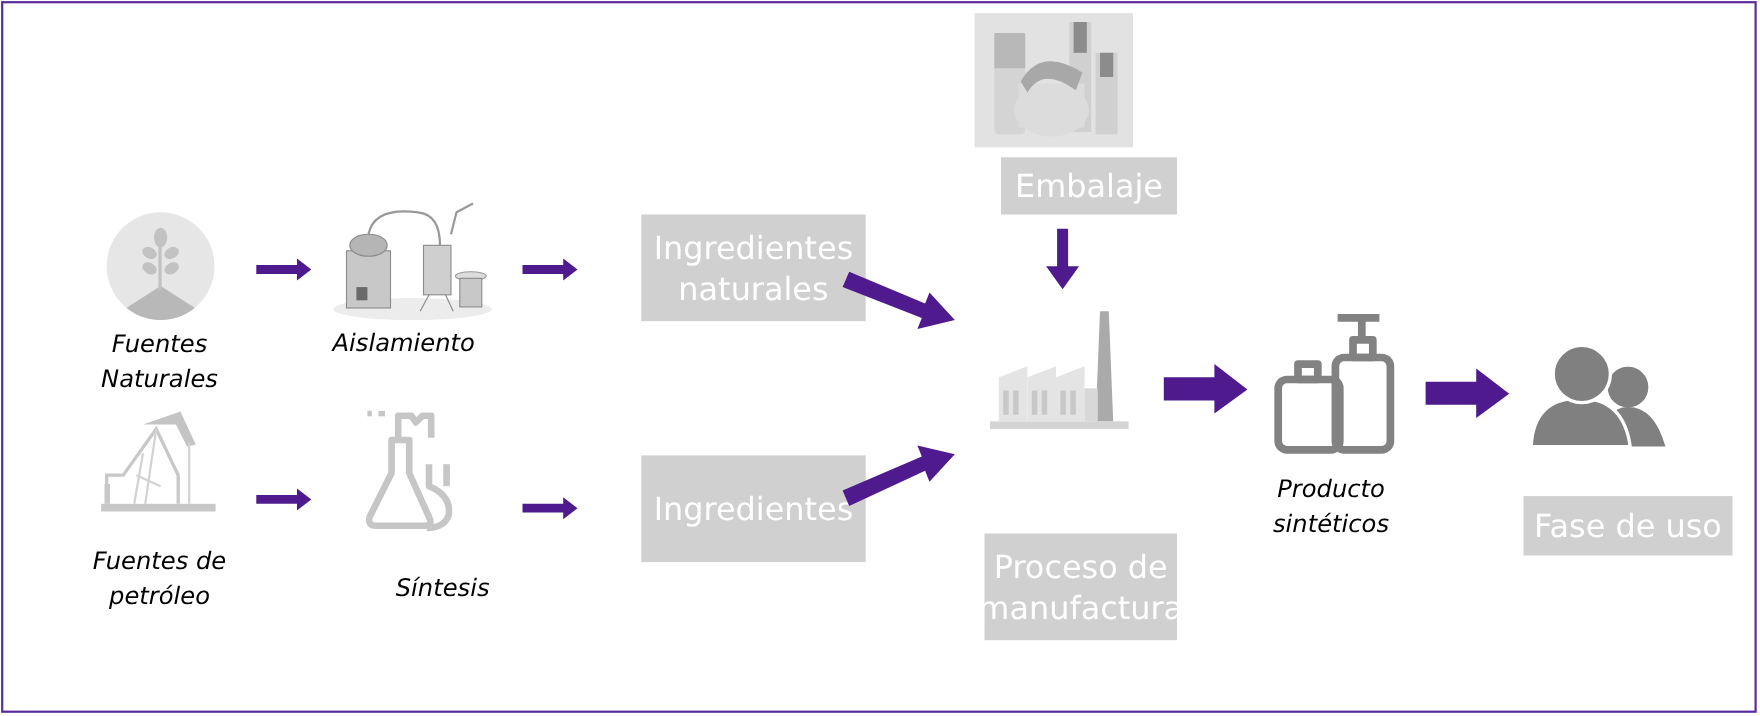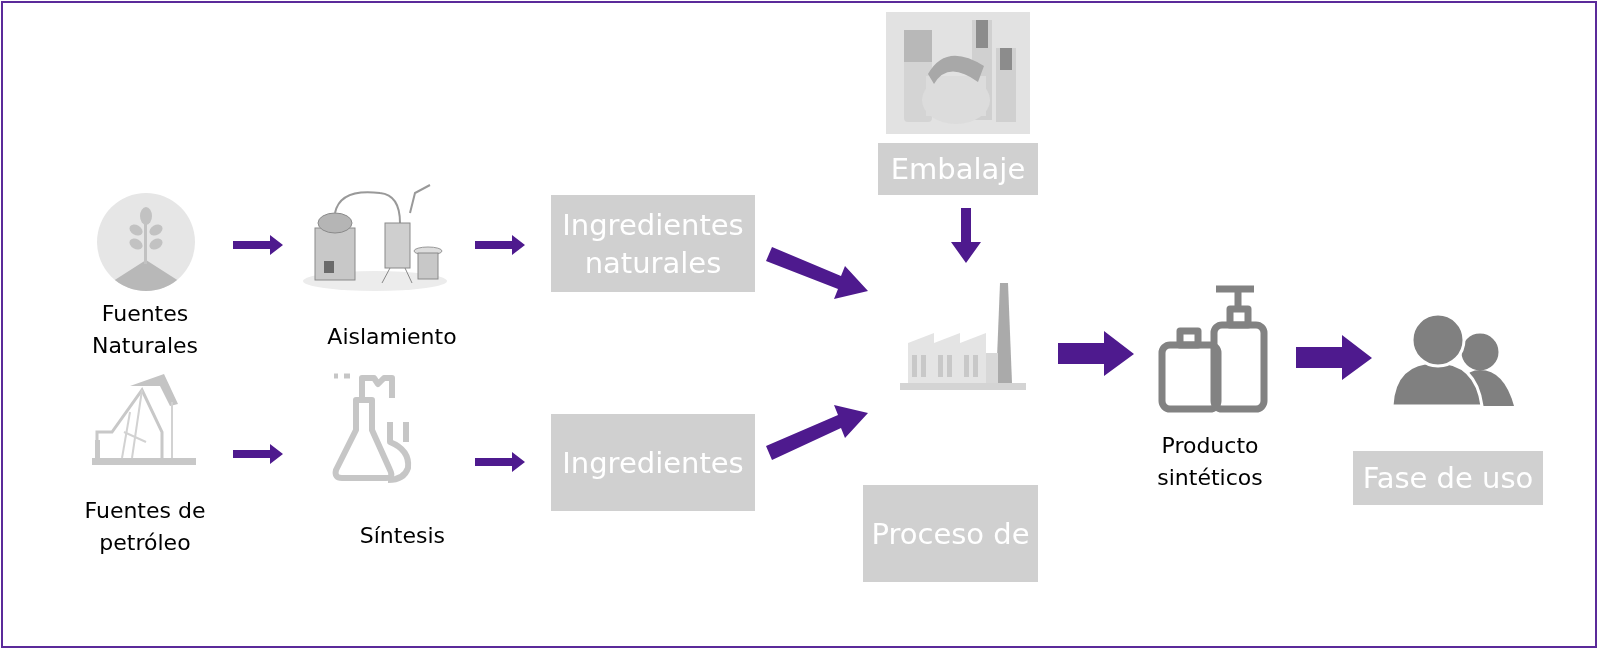--- a/index.html
+++ b/index.html
@@ -1,20 +1,20 @@
 <!DOCTYPE html>
 <html><head>
 <meta charset="utf-8">
 <style>
   html, body { margin: 0; padding: 0; background: #ffffff; }
   body { width: 1600px; height: 651px; position: relative; overflow: hidden; font-family: "Liberation Sans", sans-serif; }
   .frame { position: absolute; left: 1px; top: 1px; width: 1596px; height: 647px; border: 2px solid #5b2a9a; box-sizing: border-box; }
-  .abs { position: absolute; }
+  .abs { position: absolute; font-style: italic; }
   .label { color: #000; font-size: 22px; text-align: center; line-height: 32px; font-family: "DejaVu Sans", sans-serif; }
-  .box { position: absolute; background: #d0d0d0; color: #ffffff; font-size: 29px; line-height: 38px; text-align: center; display: flex; align-items: center; justify-content: center; font-family: "DejaVu Sans", sans-serif; }
+  .box { position: absolute; background: #d0d0d0; color: #ffffff; font-size: 29px; line-height: 38px; text-align: center; display: flex; align-items: center; justify-content: center; font-family: "DejaVu Sans", sans-serif; margin-left: 32px; }
   svg { position: absolute; overflow: visible; }
 </style>
 </head>
 <body>
 
 <div class="frame"></div>
 
 <svg style="left:96px;top:192px;" width="100" height="100" viewBox="0 0 100 100">
   <defs>
       <clipPath id="c1">
@@ -41,21 +41,21 @@
   <rect x="24" y="78" width="10" height="12" fill="#6a6a6a"></rect>
   <ellipse cx="35" cy="40" rx="17" ry="10" fill="#b5b5b5" stroke="#8a8a8a"></ellipse>
   <path d="M35 30 Q40 5 80 10 Q100 12 100 40" fill="none" stroke="#999" stroke-width="2"></path>
   <rect x="85" y="40" width="25" height="45" fill="#cfcfcf" stroke="#8a8a8a"></rect>
   <line x1="90" y1="85" x2="82" y2="100" stroke="#888"></line>
   <line x1="105" y1="85" x2="112" y2="100" stroke="#888"></line>
   <path d="M110 30 L115 10 L130 2" fill="none" stroke="#999" stroke-width="2"></path>
   <ellipse cx="128" cy="68" rx="14" ry="4" fill="#ddd" stroke="#999"></ellipse>
   <rect x="118" y="70" width="20" height="26" fill="#c8c8c8" stroke="#8a8a8a"></rect>
 </svg>
-<div class="abs label" style="left:312px;top:297px;width:160px;margin-top:24px;">Aislamiento</div>
+<div class="abs label" style="left:287px;top:297px;width:160px;">Aislamiento</div>
 
 <svg style="left:92px;top:372px;" width="106" height="98" viewBox="0 0 106 98">
   <rect x="0" y="86" width="104" height="7" fill="#c8c8c8"></rect>
   <rect x="3" y="68" width="5" height="18" fill="#c8c8c8"></rect>
   <polyline points="5,68 5,60 20,60 50,18 70,60 70,86" fill="none" stroke="#c8c8c8" stroke-width="3"></polyline>
   <line x1="38" y1="40" x2="30" y2="86" stroke="#d2d2d2" stroke-width="2"></line>
   <line x1="50" y1="18" x2="40" y2="86" stroke="#d2d2d2" stroke-width="2"></line>
   <line x1="32" y1="60" x2="54" y2="70" stroke="#d2d2d2" stroke-width="2"></line>
   <polygon points="38,14 72,2 86,32 78,34 68,14" fill="#c4c4c4"></polygon>
   <line x1="80" y1="30" x2="80" y2="86" stroke="#d2d2d2" stroke-width="2"></line>
@@ -117,20 +117,21 @@
       <rect x="21" y="72" width="5" height="22"></rect>
     <rect x="38" y="72" width="5" height="22"></rect>
       <rect x="47" y="72" width="5" height="22"></rect>
     <rect x="64" y="72" width="5" height="22"></rect>
       <rect x="73" y="72" width="5" height="22"></rect>
   </g>
 </svg>
 <div class="box" style="left:863px;top:485px;width:175px;height:97px;">
   <div>
     <div>Proceso de</div>
+    <div>manufactura</div>
   </div>
 </div>
 
 <svg style="left:1158px;top:285px;" width="112" height="130" viewBox="0 0 112 130">
   <g fill="none" stroke="#828282" stroke-width="7" stroke-linejoin="round">
     <rect x="4" y="60" width="56" height="64" rx="8"></rect>
     <rect x="22" y="46" width="18" height="14"></rect>
     <rect x="56" y="40" width="50" height="84" rx="8"></rect>
     <rect x="72" y="24" width="18" height="16"></rect>
     <path d="M58 4 L96 4 M80 4 L80 24"></path>

